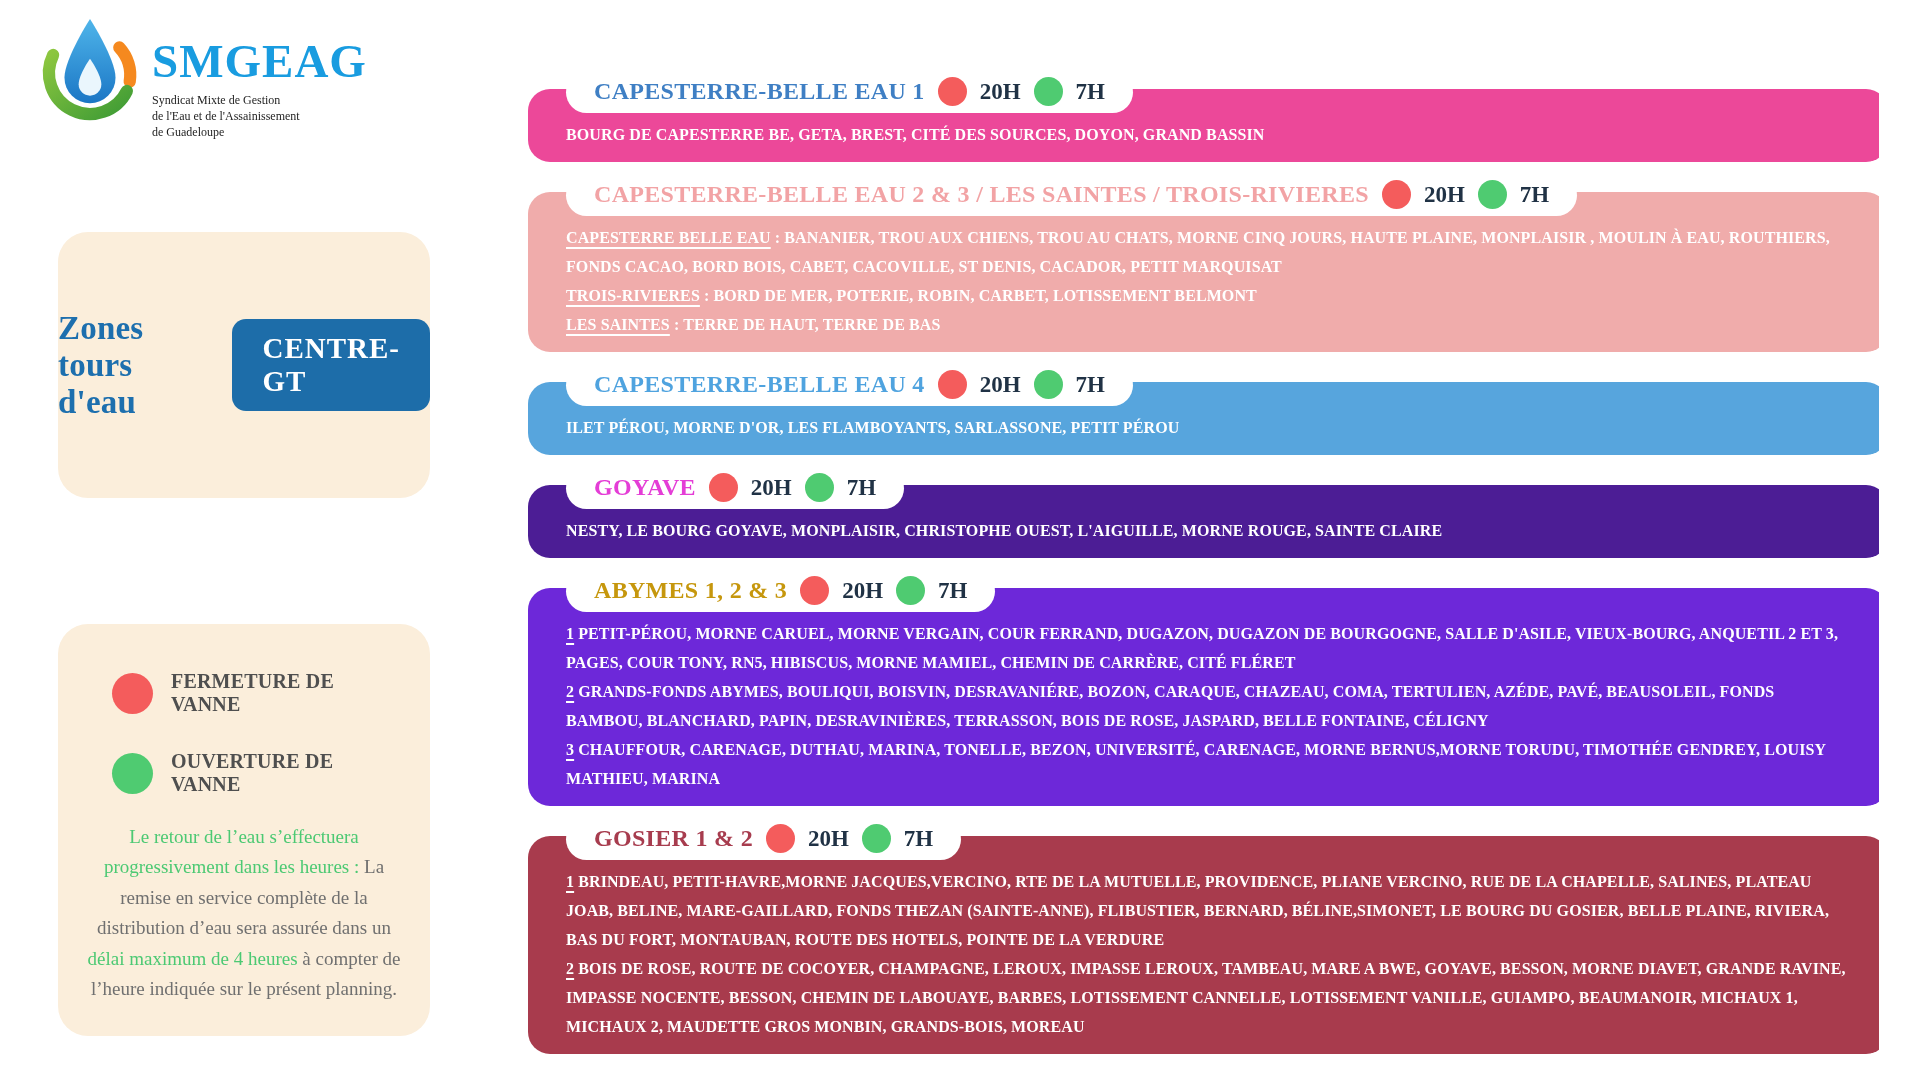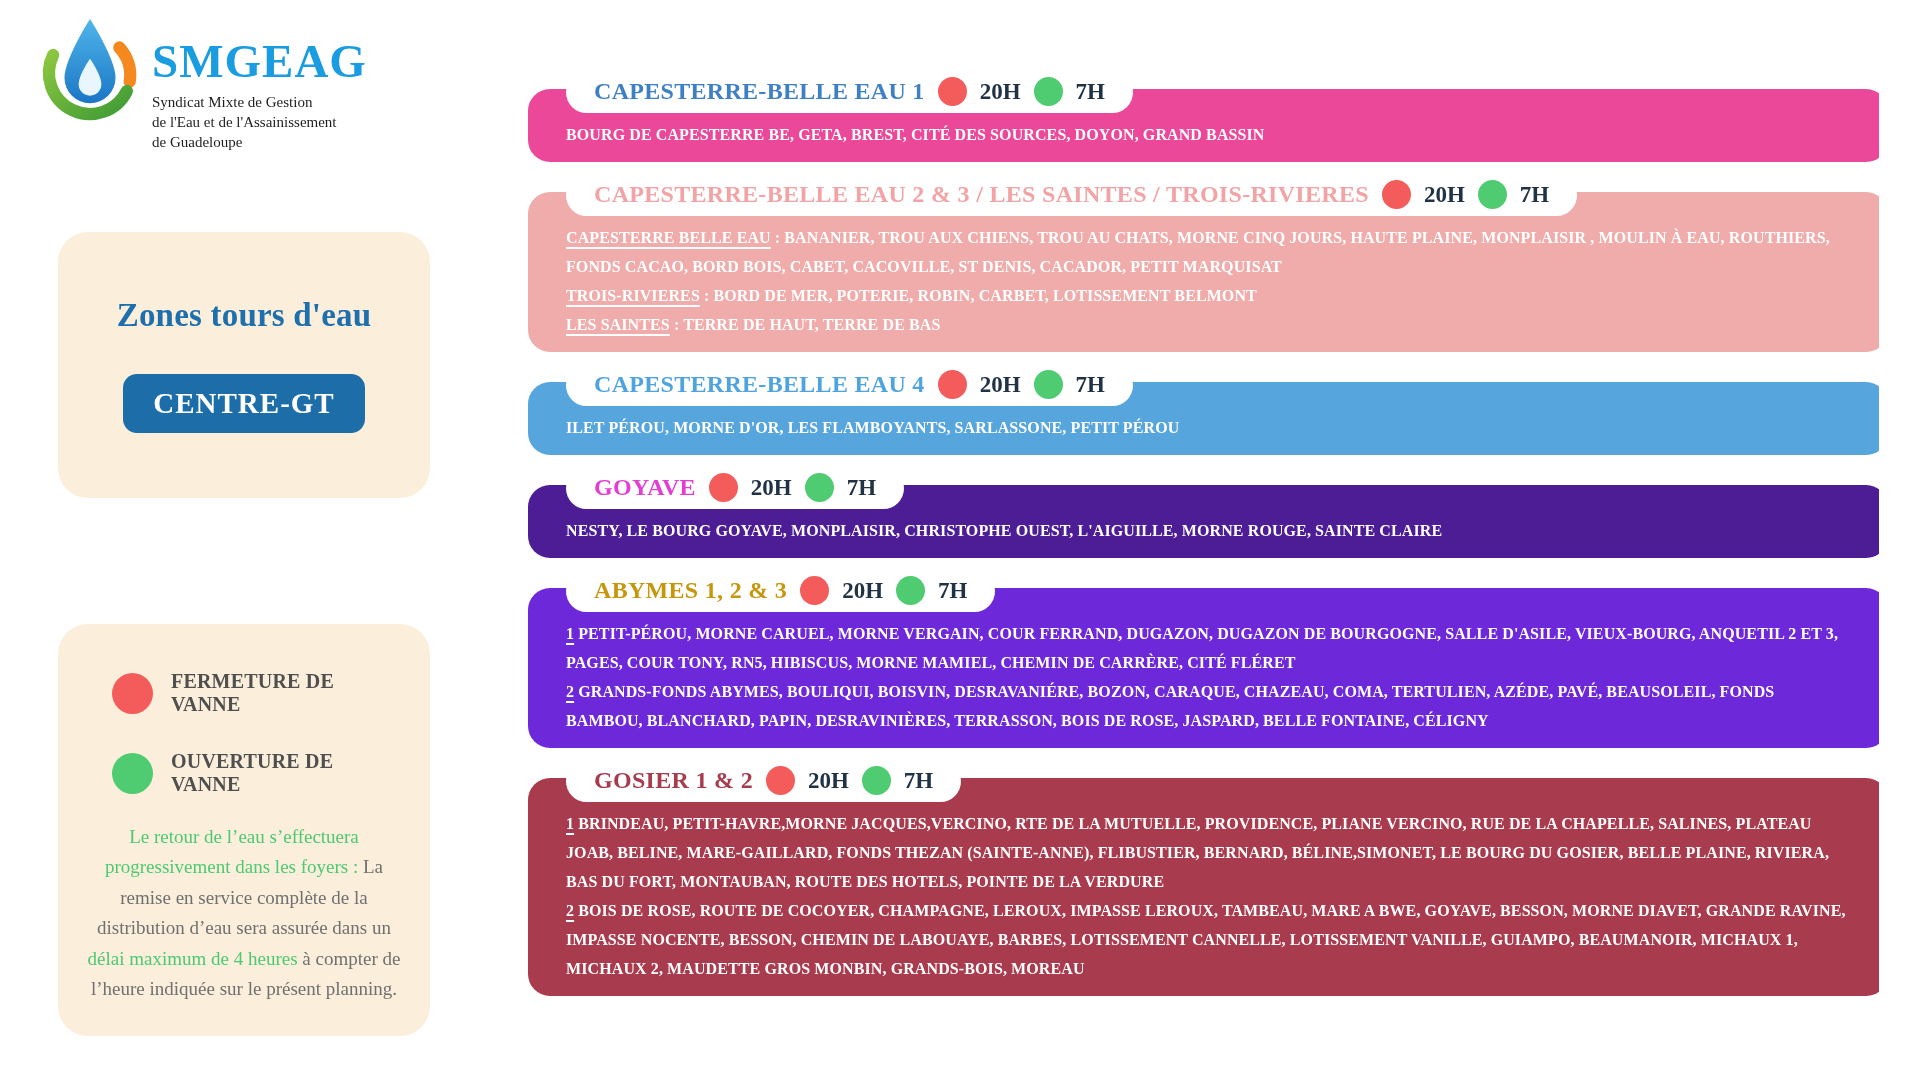--- a/index.html
+++ b/index.html
@@ -4,25 +4,25 @@
 <style>
   html,body{margin:0;padding:0;background:#ffffff;}
   .page{position:relative;width:1879px;height:1080px;overflow:hidden;
         font-family:Liberation Serif, serif;background:#ffffff;}
 
   
   .logo{position:absolute;left:38px;top:14px;display:flex;align-items:flex-start;}
   .logo svg{display:block;}
   .logo-text{margin-left:10px;padding-top:24px;}
   .brand{font-size:47px;font-weight:800;color:#199CE0;letter-spacing:1px;line-height:1;}
-  .sub{margin-top:8px;font-size:15px;color:#1e1e1e;line-height:1.32;}
+  .sub{margin-top:8px;font-size:12px;color:#1e1e1e;line-height:1.32;}
 
   
   .panel{position:absolute;left:58px;width:372px;background:#FBEEDB;border-radius:30px;box-sizing:border-box;}
-  .panel-top{top:232px;height:266px;display:flex;flex-direction:column;align-items:center;justify-content:center;gap:40px;text-align:center;}
+  .panel-top{top:232px;height:266px;display:flex;align-items:center;justify-content:center;gap:40px;}
   .panel-top h1{margin:0;font-size:33px;font-weight:800;color:#1D6FAE;letter-spacing:0.2px;}
   .region-btn{background:#1D6DA9;color:#ffffff;font-size:29px;font-weight:800;letter-spacing:1px;
               padding:13px 30px;border-radius:14px;cursor:pointer;}
   .panel-bottom{top:624px;height:412px;padding:46px 24px 20px 24px;}
   .legend{display:flex;flex-direction:column;gap:34px;padding-left:30px;}
   .legend-row{display:flex;align-items:center;gap:18px;}
   .legend-dot{width:41px;height:41px;border-radius:50%;flex:0 0 auto;}
   .legend-label{font-size:20px;font-weight:800;color:#4F4F4F;letter-spacing:0.2px;}
   .note{margin:26px 2px 0 2px;text-align:center;font-size:19px;line-height:1.6;font-weight:500;}
   .note .g{color:#4CC973;}
@@ -83,21 +83,21 @@
     <div class="legend">
         <div class="legend-row">
           <span class="legend-dot" style="background: rgb(244, 92, 92);"></span>
           <span class="legend-label">FERMETURE DE VANNE</span>
         </div>
         <div class="legend-row">
           <span class="legend-dot" style="background: rgb(79, 203, 113);"></span>
           <span class="legend-label">OUVERTURE DE VANNE</span>
         </div>
       </div>
-    <p class="note"><span class="g">Le retour de l’eau s’effectuera progressivement dans les foyers :</span><span class="gr"> La remise en service complète de la distribution d’eau sera assurée dans un </span><span class="g">délai maximum de 4 heures</span><span class="gr"> à compter de l’heure indiquée sur le présent planning.</span></p>
+    <p class="note"><span class="g">Le retour de l’eau s’effectuera progressivement dans les heures :</span><span class="gr"> La remise en service complète de la distribution d’eau sera assurée dans un </span><span class="g">délai maximum de 4 heures</span><span class="gr"> à compter de l’heure indiquée sur le présent planning.</span></p>
   </section>
 
   <main class="zones">
       <section class="zone"><div class="zone-tab">
           <span class="zone-title" style="color: rgb(63, 127, 196);">CAPESTERRE-BELLE EAU 1</span>
           <span class="tab-dot" style="background: rgb(244, 92, 92);"></span>
           <span class="tab-time" style="color: rgb(32, 50, 69);">20H</span>
           <span class="tab-dot" style="background: rgb(79, 203, 113);"></span>
           <span class="tab-time" style="color: rgb(32, 50, 69);">7H</span>
         </div><div class="zone-band" style="background: #ec4899;">
@@ -134,20 +134,21 @@
         </div></section>
       <section class="zone"><div class="zone-tab">
           <span class="zone-title" style="color: rgb(198, 151, 13);">ABYMES 1, 2 &amp; 3</span>
           <span class="tab-dot" style="background: rgb(244, 92, 92);"></span>
           <span class="tab-time" style="color: rgb(32, 50, 69);">20H</span>
           <span class="tab-dot" style="background: rgb(79, 203, 113);"></span>
           <span class="tab-time" style="color: rgb(32, 50, 69);">7H</span>
         </div><div class="zone-band" style="background: #6d28d9;">
           <p class="zone-line"><span class="u">1</span> PETIT-PÉROU, MORNE CARUEL, MORNE VERGAIN, COUR FERRAND, DUGAZON, DUGAZON DE BOURGOGNE, SALLE D'ASILE, VIEUX-BOURG, ANQUETIL 2 ET 3, PAGES, COUR TONY, RN5, HIBISCUS, MORNE MAMIEL, CHEMIN DE CARRÈRE, CITÉ FLÉRET</p>
           <p class="zone-line"><span class="u">2</span> GRANDS-FONDS ABYMES, BOULIQUI, BOISVIN, DESRAVANIÉRE, BOZON, CARAQUE, CHAZEAU, COMA, TERTULIEN, AZÉDE, PAVÉ, BEAUSOLEIL, FONDS BAMBOU, BLANCHARD, PAPIN, DESRAVINIÈRES, TERRASSON, BOIS DE ROSE, JASPARD, BELLE FONTAINE, CÉLIGNY</p>
+          <p class="zone-line"><span class="u">3</span> CHAUFFOUR, CARENAGE, DUTHAU, MARINA, TONELLE, BEZON, UNIVERSITÉ, CARENAGE, MORNE BERNUS,MORNE TORUDU, TIMOTHÉE GENDREY, LOUISY MATHIEU, MARINA</p>
         </div></section>
       <section class="zone"><div class="zone-tab">
           <span class="zone-title" style="color: rgb(167, 60, 78);">GOSIER 1 &amp; 2</span>
           <span class="tab-dot" style="background: rgb(244, 92, 92);"></span>
           <span class="tab-time" style="color: rgb(32, 50, 69);">20H</span>
           <span class="tab-dot" style="background: rgb(79, 203, 113);"></span>
           <span class="tab-time" style="color: rgb(32, 50, 69);">7H</span>
         </div><div class="zone-band" style="background: rgb(168, 59, 77);">
           <p class="zone-line"><span class="u">1</span> BRINDEAU, PETIT-HAVRE,MORNE JACQUES,VERCINO, RTE DE LA MUTUELLE, PROVIDENCE, PLIANE VERCINO, RUE DE LA CHAPELLE, SALINES, PLATEAU JOAB, BELINE, MARE-GAILLARD, FONDS THEZAN (SAINTE-ANNE), FLIBUSTIER, BERNARD, BÉLINE,SIMONET, LE BOURG DU GOSIER, BELLE PLAINE, RIVIERA, BAS DU FORT, MONTAUBAN, ROUTE DES HOTELS, POINTE DE LA VERDURE</p>
           <p class="zone-line"><span class="u">2</span> BOIS DE ROSE, ROUTE DE COCOYER, CHAMPAGNE, LEROUX, IMPASSE LEROUX, TAMBEAU, MARE A BWE, GOYAVE, BESSON, MORNE DIAVET, GRANDE RAVINE, IMPASSE NOCENTE, BESSON, CHEMIN DE LABOUAYE, BARBES, LOTISSEMENT CANNELLE, LOTISSEMENT VANILLE, GUIAMPO, BEAUMANOIR, MICHAUX 1, MICHAUX 2, MAUDETTE GROS MONBIN, GRANDS-BOIS, MOREAU</p>

